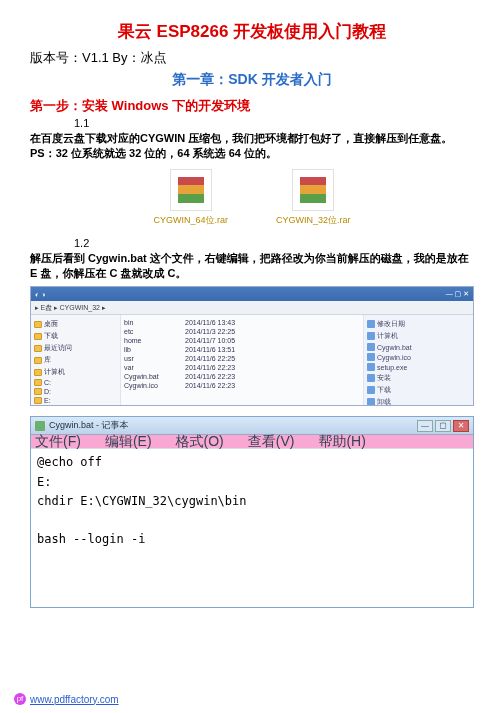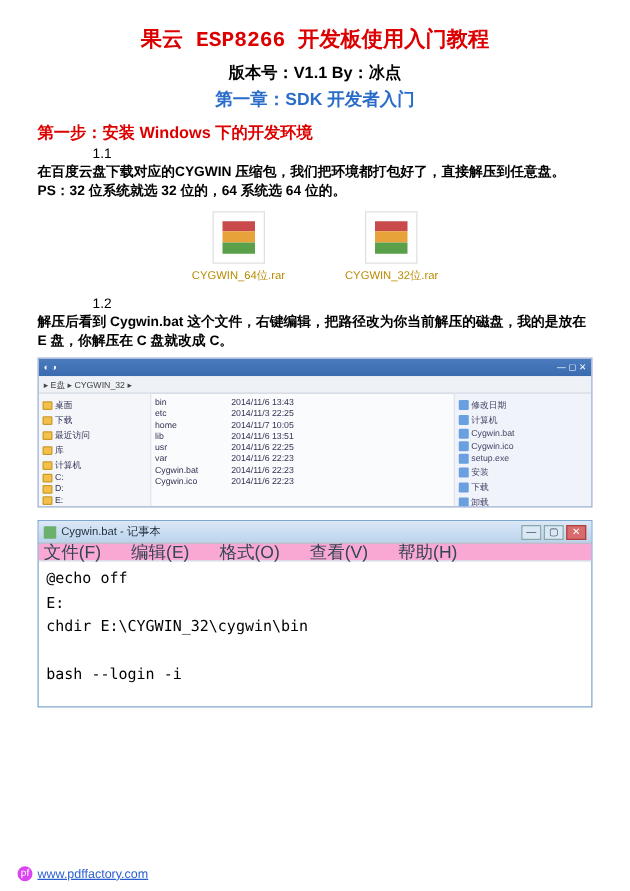--- a/index.html
+++ b/index.html
@@ -7,22 +7,22 @@
     width: 504px;
     height: 713px;
     background: #fff;
     font-family: "Microsoft YaHei", SimSun, sans-serif;
     font-size: 11px;
     color: #000;
     position: relative;
     overflow: hidden;
   }
   .page { padding: 20px 30px 0 30px; }
-  .title { text-align: center; color: #d00; font-size: 17px; font-weight: bold; margin-bottom: 6px; font-family: Liberation Mono, monospace; }
-  .subtitle { text-align: center; font-size: 13px; font-weight: bold; margin-bottom: 4px; }
+  .title { text-align: center; color: #d00; font-size: 17px; font-weight: bold; margin-bottom: 6px; }
+  .subtitle { text-align: left; font-size: 13px; font-weight: normal; margin-bottom: 4px; }
   .chapter { text-align: center; color:#2a6dc9; font-size: 14px; font-weight: bold; margin-bottom: 8px; }
   .step-title { color: #d00; font-size: 13px; font-weight: bold; margin-bottom: 2px; }
   .section-num { font-size: 11px; margin-bottom: 2px; margin-left: 44px; }
   .body-text { font-size: 11px; font-weight: bold; line-height: 1.35; margin-bottom: 6px; }
 
   .icons-row { display: flex; gap: 48px; justify-content: center; margin: 8px 0 10px 0; }
   .file-icon { display:flex; flex-direction:column; align-items:center; gap:3px; }
   .rar-box { width:42px; height:42px; background:#fff; border:1px solid #e0e0e0; display:flex; align-items:center; justify-content:center; }
   .rar-inner { width:26px; height:26px; display:flex; flex-direction:column; }
   .rar-inner .stripe { flex:1; }
@@ -46,21 +46,21 @@
   .fold{display:inline-block;width:8px;height:7px;background:#f4c04a;border:1px solid #ca9a2a;border-radius:1px;}
   .explorer .list{flex:1;padding:3px;font-size:7px;color:#335;}
   .explorer .list .row{display:flex;gap:6px;padding:1px 0;}
   .explorer .list .row span:first-child{min-width:55px;}
   .explorer .side{width:110px;background:#f0f3fa;border-left:1px solid #e0e4ec;padding:3px;font-size:7px;color:#446;}
   .explorer .side div{padding:1px 0;display:flex;align-items:center;gap:2px;}
   .ico{display:inline-block;width:8px;height:8px;background:#6aa0e0;border-radius:1px;}
 
   .notepad{
     border:1px solid #7fa8d0;
-    height:150px;
+    height:192px;
     font-size:10px;
     background:#fff;
     margin-bottom:6px;
     display:flex;flex-direction:column;
   }
   .notepad .titlebar{height:18px;background:linear-gradient(#dbe8f7,#bcd3ec);display:flex;align-items:center;justify-content:space-between;padding:0 4px;border-bottom:1px solid #9ab;}
   .notepad .titlebar .tl{display:flex;align-items:center;gap:4px;font-size:9px;color:#234;}
   .notepad .titlebar .np-icon{width:10px;height:10px;background:#6bb06b;display:inline-block;border-radius:1px;}
   .notepad .winbtns{display:flex;gap:2px;}
   .notepad .winbtns span{width:16px;height:12px;background:#dae7f5;border:1px solid #8aa;display:inline-block;font-size:8px;text-align:center;line-height:10px;color:#345;}

